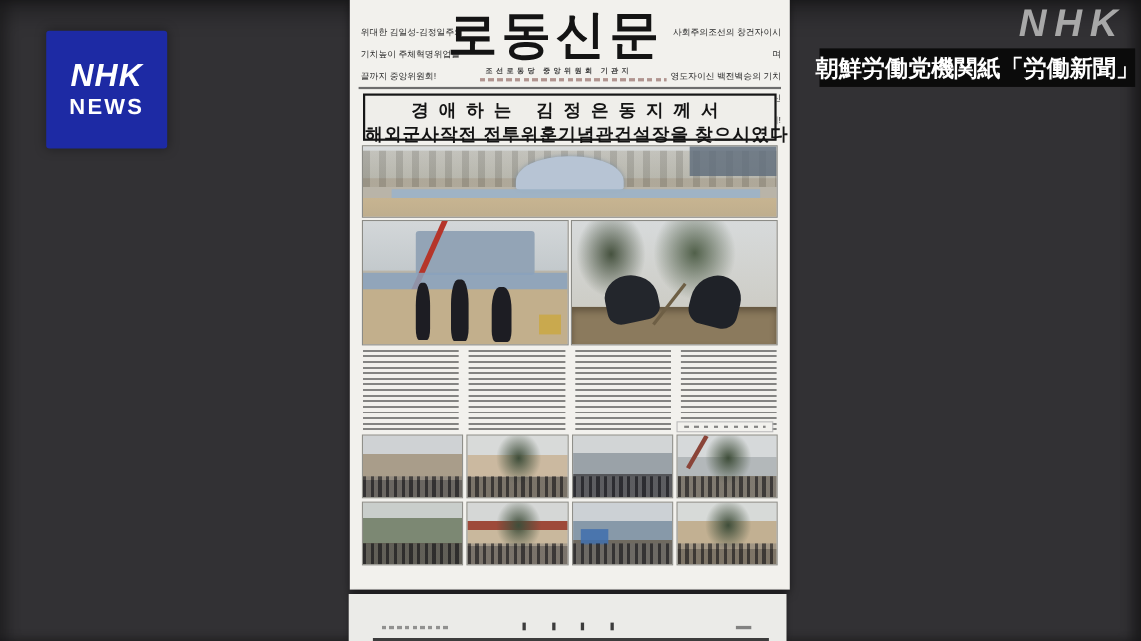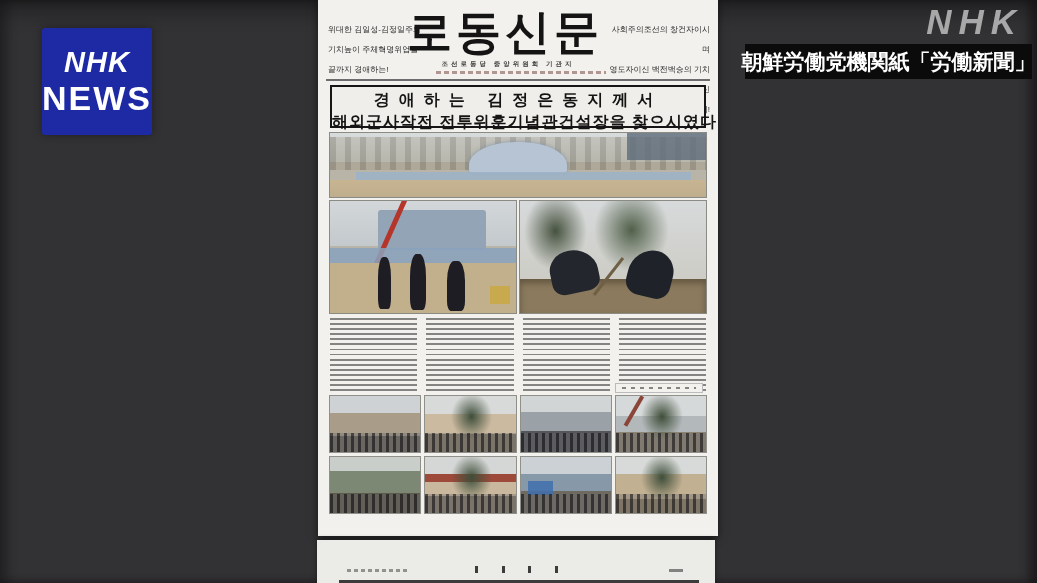--- a/index.html
+++ b/index.html
@@ -5,21 +5,21 @@
   html,body{margin:0;padding:0;background:#1c1c1c;}
   *{box-sizing:border-box;font-family:"Liberation Sans",sans-serif;}
   .stage{position:relative;width:1037px;height:583px;background:#323134;overflow:hidden;
          box-shadow:inset 0 14px 18px rgba(0,0,0,.28), inset -8px 0 10px rgba(0,0,0,.35), inset 8px 0 10px rgba(0,0,0,.2);}
 
   
   .nhk-badge{position:absolute;left:42px;top:28px;width:110px;height:107px;background:#1d2aa4;
              border-radius:3px;display:flex;flex-direction:column;align-items:center;justify-content:center;
              box-shadow:0 0 10px rgba(0,0,0,.35);}
   .nhk-badge .l1{color:#fff;font-weight:900;font-style:italic;font-size:29px;letter-spacing:1px;line-height:1;}
-  .nhk-badge .l2{color:#fff;font-weight:700;font-size:34px;letter-spacing:2px;line-height:1;margin-top:4px;}
+  .nhk-badge .l2{color:#fff;font-weight:700;font-size:20px;letter-spacing:2px;line-height:1;margin-top:4px;}
   .nhk-watermark{position:absolute;right:14px;top:4px;color:#a8a8a8;font-weight:900;font-style:italic;
                  font-size:35px;letter-spacing:7px;line-height:1;}
   .caption-bar{position:absolute;left:745px;top:44px;width:287px;height:35px;background:#0b0b0b;
                display:flex;align-items:center;justify-content:center;}
   .caption-bar span{color:#fff;font-weight:700;font-size:21px;white-space:nowrap;letter-spacing:0px;}
 
   
   .paper{position:absolute;left:318px;top:0px;width:400px;height:536px;background:#f2f1ed;
          box-shadow:0 2px 8px rgba(0,0,0,.55);}
   .slogan{position:absolute;top:20px;width:104px;font-size:8px;font-weight:400;color:#2b2b2b;line-height:20px;}
@@ -128,21 +128,21 @@
 
   <div class="caption-bar">
     <span>朝鮮労働党機関紙「労働新聞」</span>
   </div>
 
   <div class="paper">
 
     <div class="slogan left">
       <div>위대한 김일성-김정일주의</div>
       <div>기치높이 주체혁명위업을</div>
-      <div>끝까지 경애하는!</div>
+      <div>끝까지 중앙위원회!</div>
     </div>
 
     <div class="masthead-title">로동신문</div>
     <div class="masthead-sub">조선로동당 중앙위원회 기관지</div>
     <div class="masthead-dateline"></div>
 
     <div class="slogan right">
       <div>사회주의조선의 창건자이시며</div>
       <div>영도자이신 백전백승의 기치이신</div>
       <div>위대한 김정은동지의 만세!</div>

